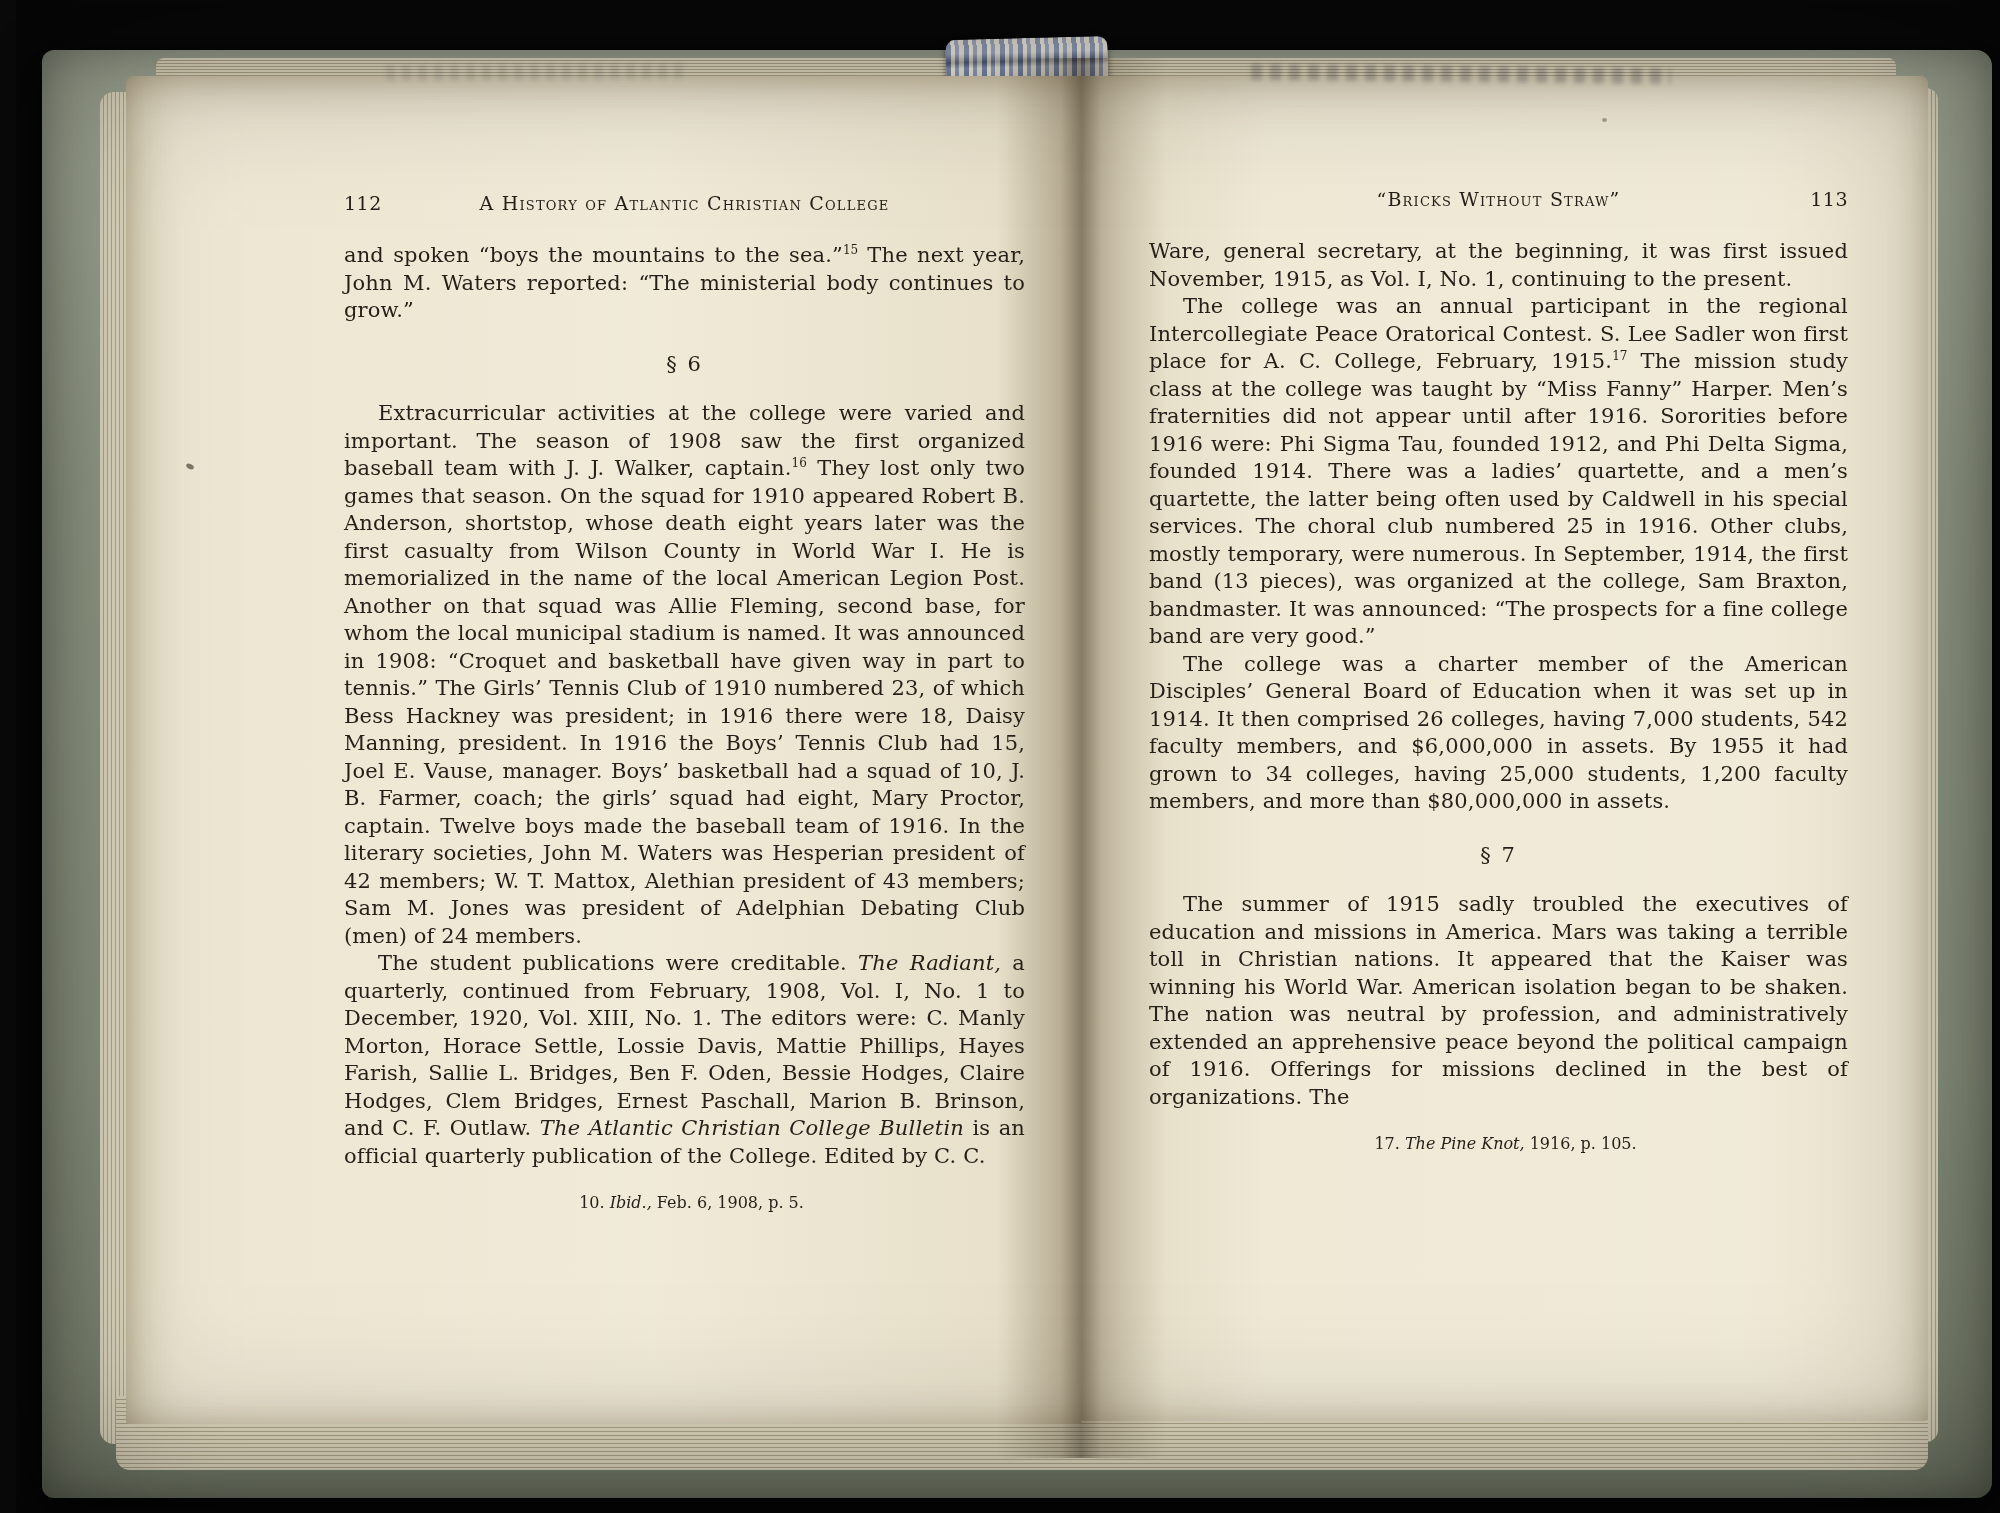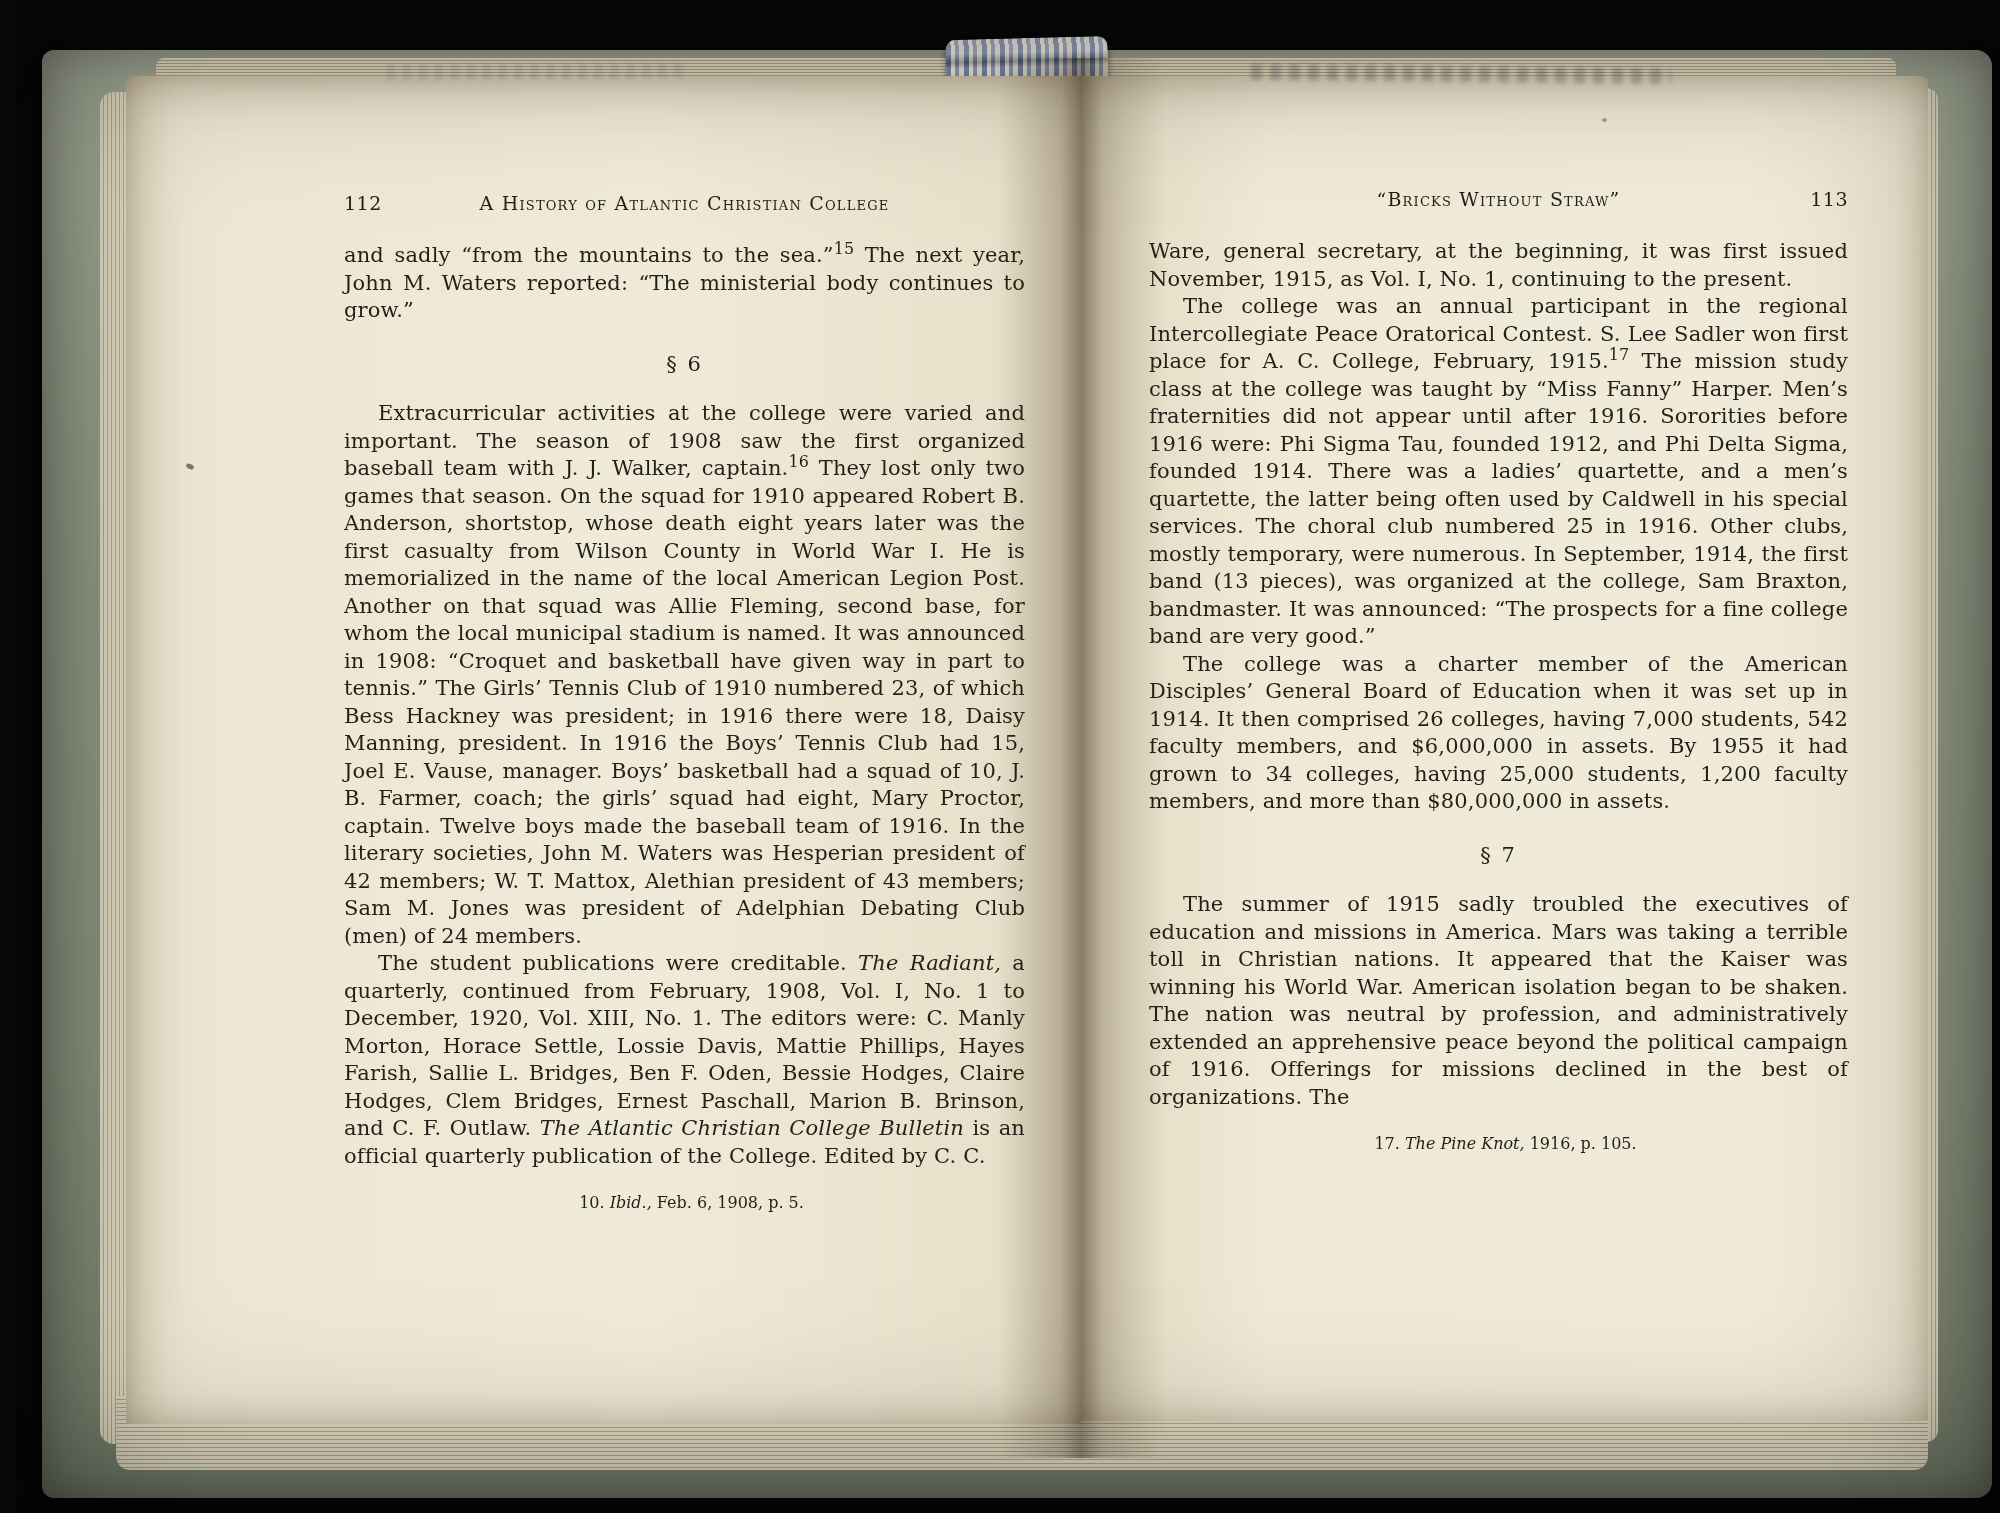--- a/index.html
+++ b/index.html
@@ -57,21 +57,21 @@
 
   .running-head{position:relative;text-align:center;font-variant:small-caps;font-size:19px;letter-spacing:1.2px;height:26px;}
   .pagenum{position:absolute;top:0;font-variant:normal;letter-spacing:.5px;}
   .pn-left{left:0;}
   .pn-right{right:0;text-align:center;}
 
   .body-text{margin-top:24px;font-size:21px;line-height:27.5px;text-align:justify;letter-spacing:.15px;}
   .para{margin:0;}
   .para.indent{text-indent:34px;}
   .section-mark{text-align:center;font-size:21px;margin:26px 0 22px 0;letter-spacing:2px;}
-  sup.fn-ref{font-size:16px;vertical-align:super;line-height:0;letter-spacing:0;}
+  sup.fn-ref{font-size:12px;vertical-align:super;line-height:0;letter-spacing:0;}
 
   .footnotes{margin-top:22px;font-size:16px;line-height:21px;}
   .footnote{margin:0 0 4px 0;text-indent:14px;text-align:center;}
 </style>
 </head>
 <body>
 
 <div class="scene">
 
   <div class="book-cover"></div>
@@ -83,21 +83,21 @@
 
   <div class="headband"></div>
 
   <div class="page page-left">
     <div class="text-block text-left">
       <div class="running-head">
         <span class="pagenum pn-left">112</span>
         <span class="head-title">A History of Atlantic Christian College</span>
       </div>
       <div class="body-text">
-          <p class="para"><span>and sadly “from the mountains to the sea.”</span><sup class="fn-ref">15</sup><span> The next year, John M. Waters reported: “The ministerial body continues to grow.”</span></p>
+          <p class="para"><span>and spoken “boys the mountains to the sea.”</span><sup class="fn-ref">15</sup><span> The next year, John M. Waters reported: “The ministerial body continues to grow.”</span></p>
           <div class="section-mark">§ 6</div>
           <p class="para indent"><span>Extracurricular activities at the college were varied and important. The season of 1908 saw the first organized baseball team with J. J. Walker, captain.</span><sup class="fn-ref">16</sup><span> They lost only two games that season. On the squad for 1910 appeared Robert B. Anderson, shortstop, whose death eight years later was the first casualty from Wilson County in World War I. He is memorialized in the name of the local American Legion Post. Another on that squad was Allie Fleming, second base, for whom the local municipal stadium is named. It was announced in 1908: “Croquet and basketball have given way in part to tennis.” The Girls’ Tennis Club of 1910 numbered 23, of which Bess Hackney was president; in 1916 there were 18, Daisy Manning, president. In 1916 the Boys’ Tennis Club had 15, Joel E. Vause, manager. Boys’ basketball had a squad of 10, J. B. Farmer, coach; the girls’ squad had eight, Mary Proctor, captain. Twelve boys made the baseball team of 1916. In the literary societies, John M. Waters was Hesperian president of 42 members; W. T. Mattox, Alethian president of 43 members; Sam M. Jones was president of Adelphian Debating Club (men) of 24 members.</span></p>
           <p class="para indent"><span>The student publications were creditable. </span><i>The Radiant,</i><span> a quarterly, continued from February, 1908, Vol. I, No. 1 to December, 1920, Vol. XIII, No. 1. The editors were: C. Manly Morton, Horace Settle, Lossie Davis, Mattie Phillips, Hayes Farish, Sallie L. Bridges, Ben F. Oden, Bessie Hodges, Claire Hodges, Clem Bridges, Ernest Paschall, Marion B. Brinson, and C. F. Outlaw. </span><i>The Atlantic Christian College Bulletin</i><span> is an official quarterly publication of the College. Edited by C. C.</span></p>
         </div>
       <div class="footnotes">
           <div class="footnote"><span>10. </span><i>Ibid.,</i><span> Feb. 6, 1908, p. 5.</span></div>
         </div>
     </div>
   </div>
 

